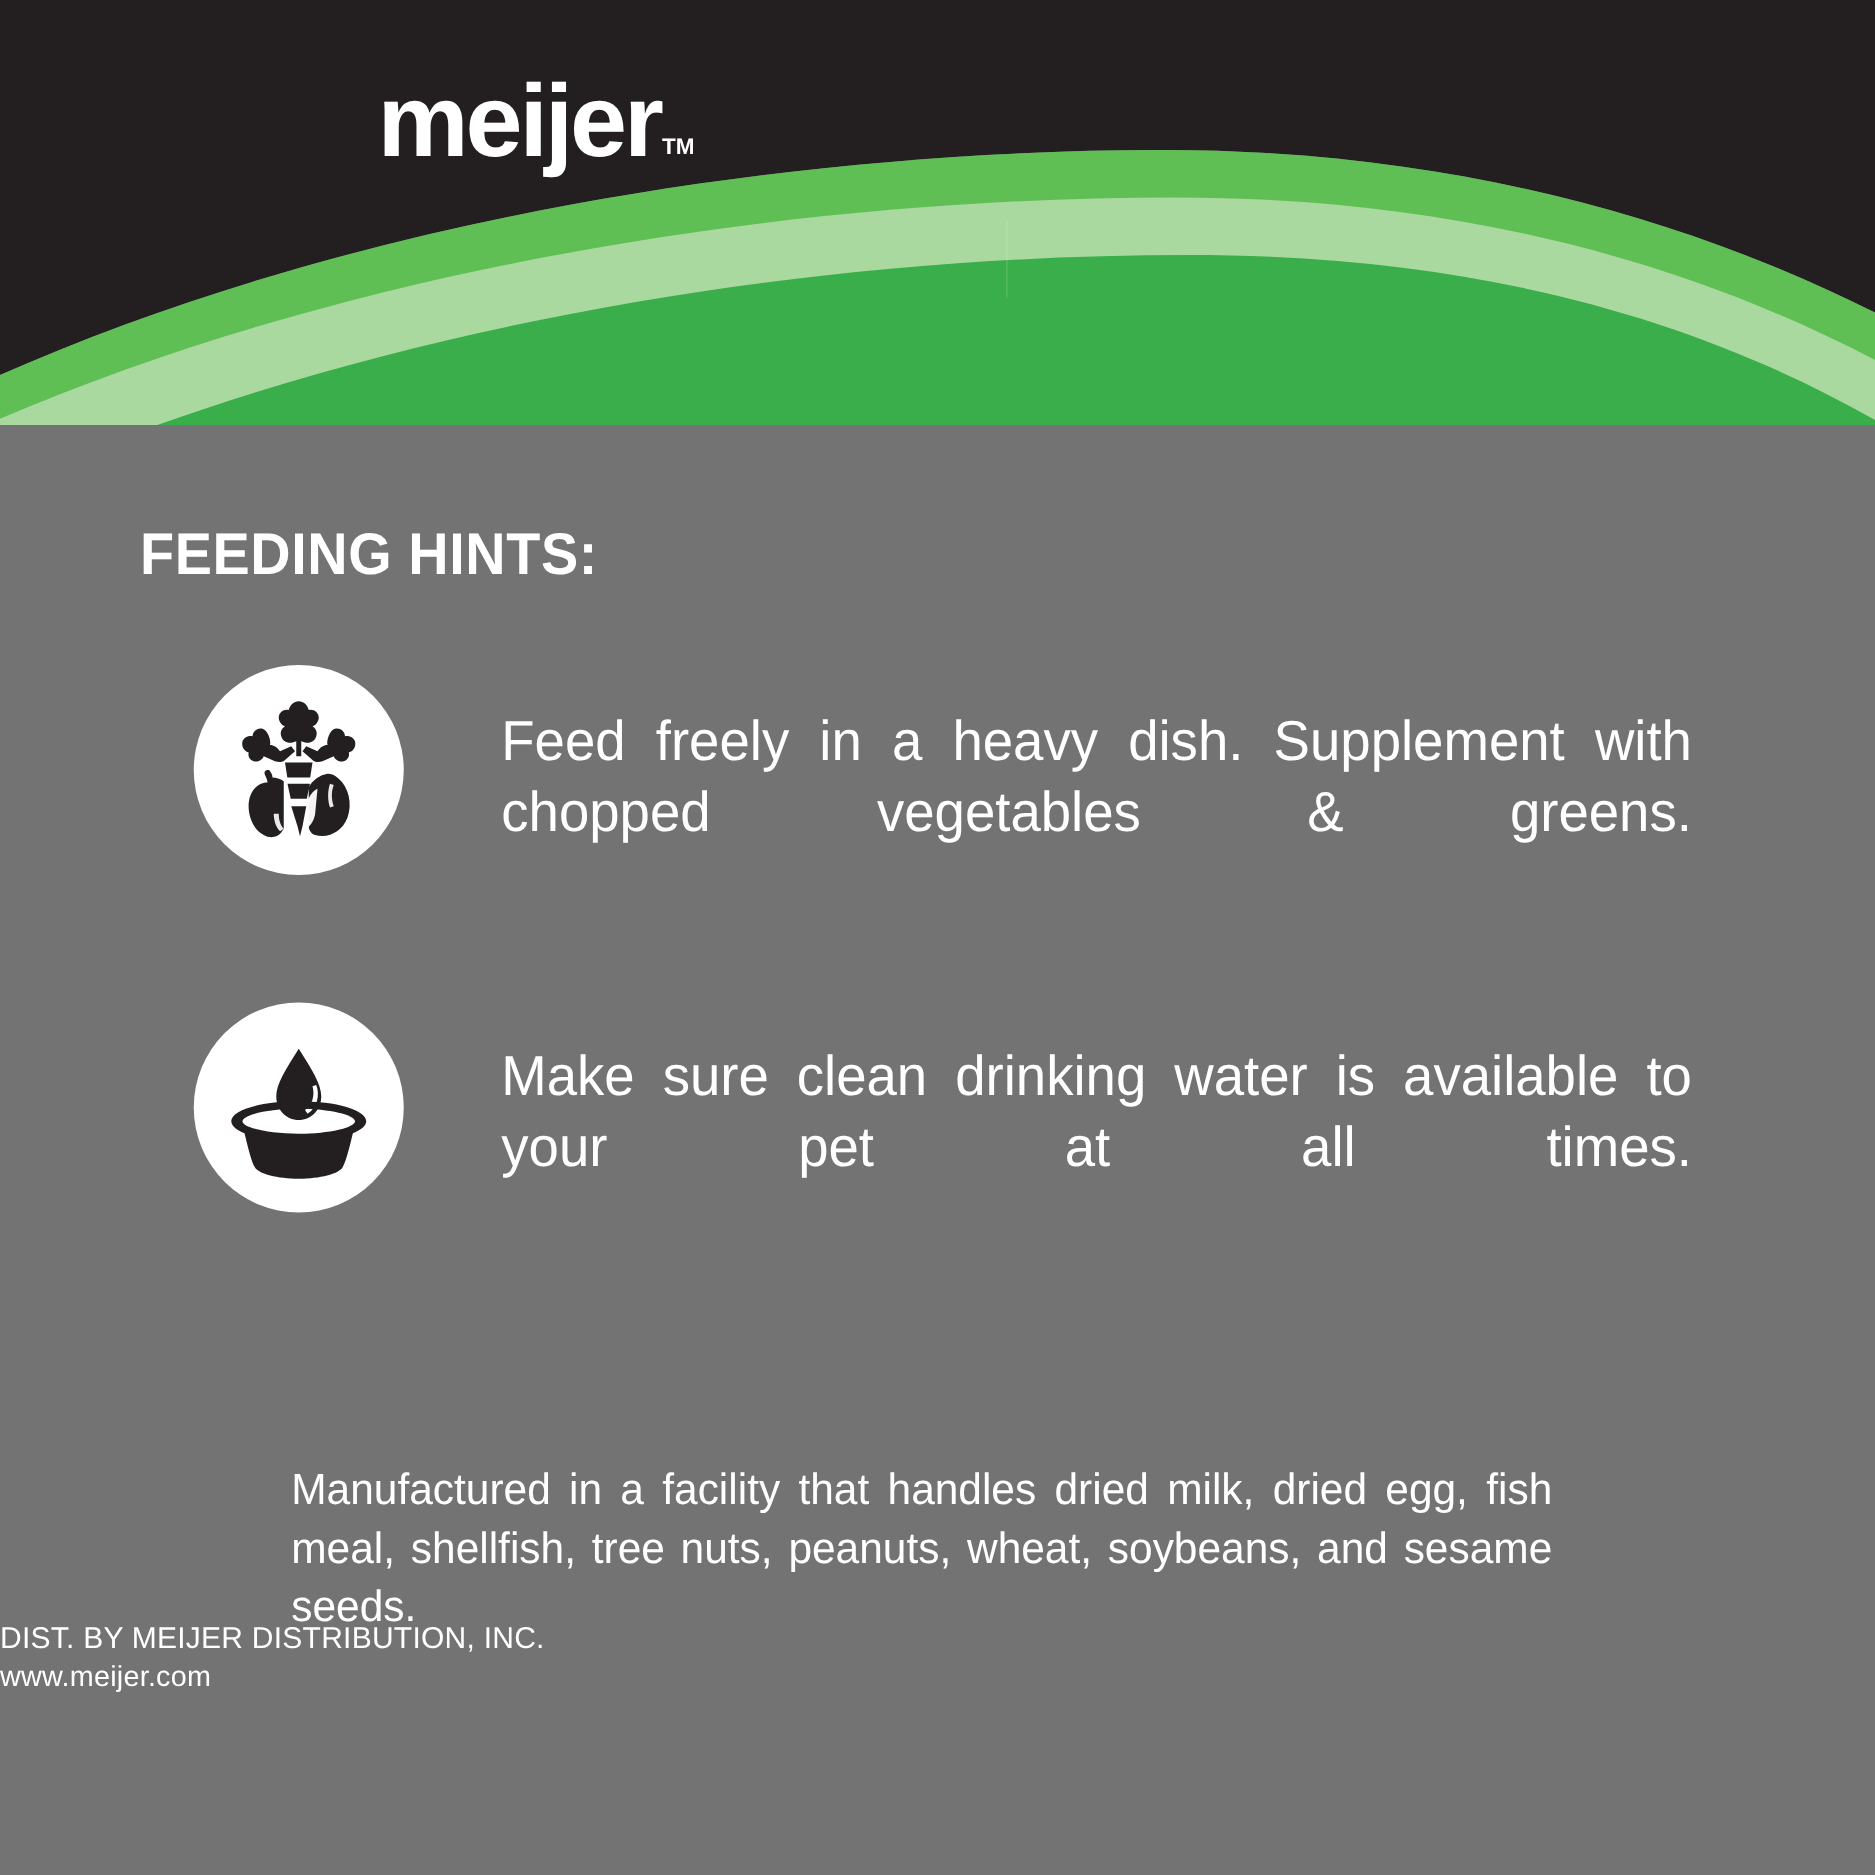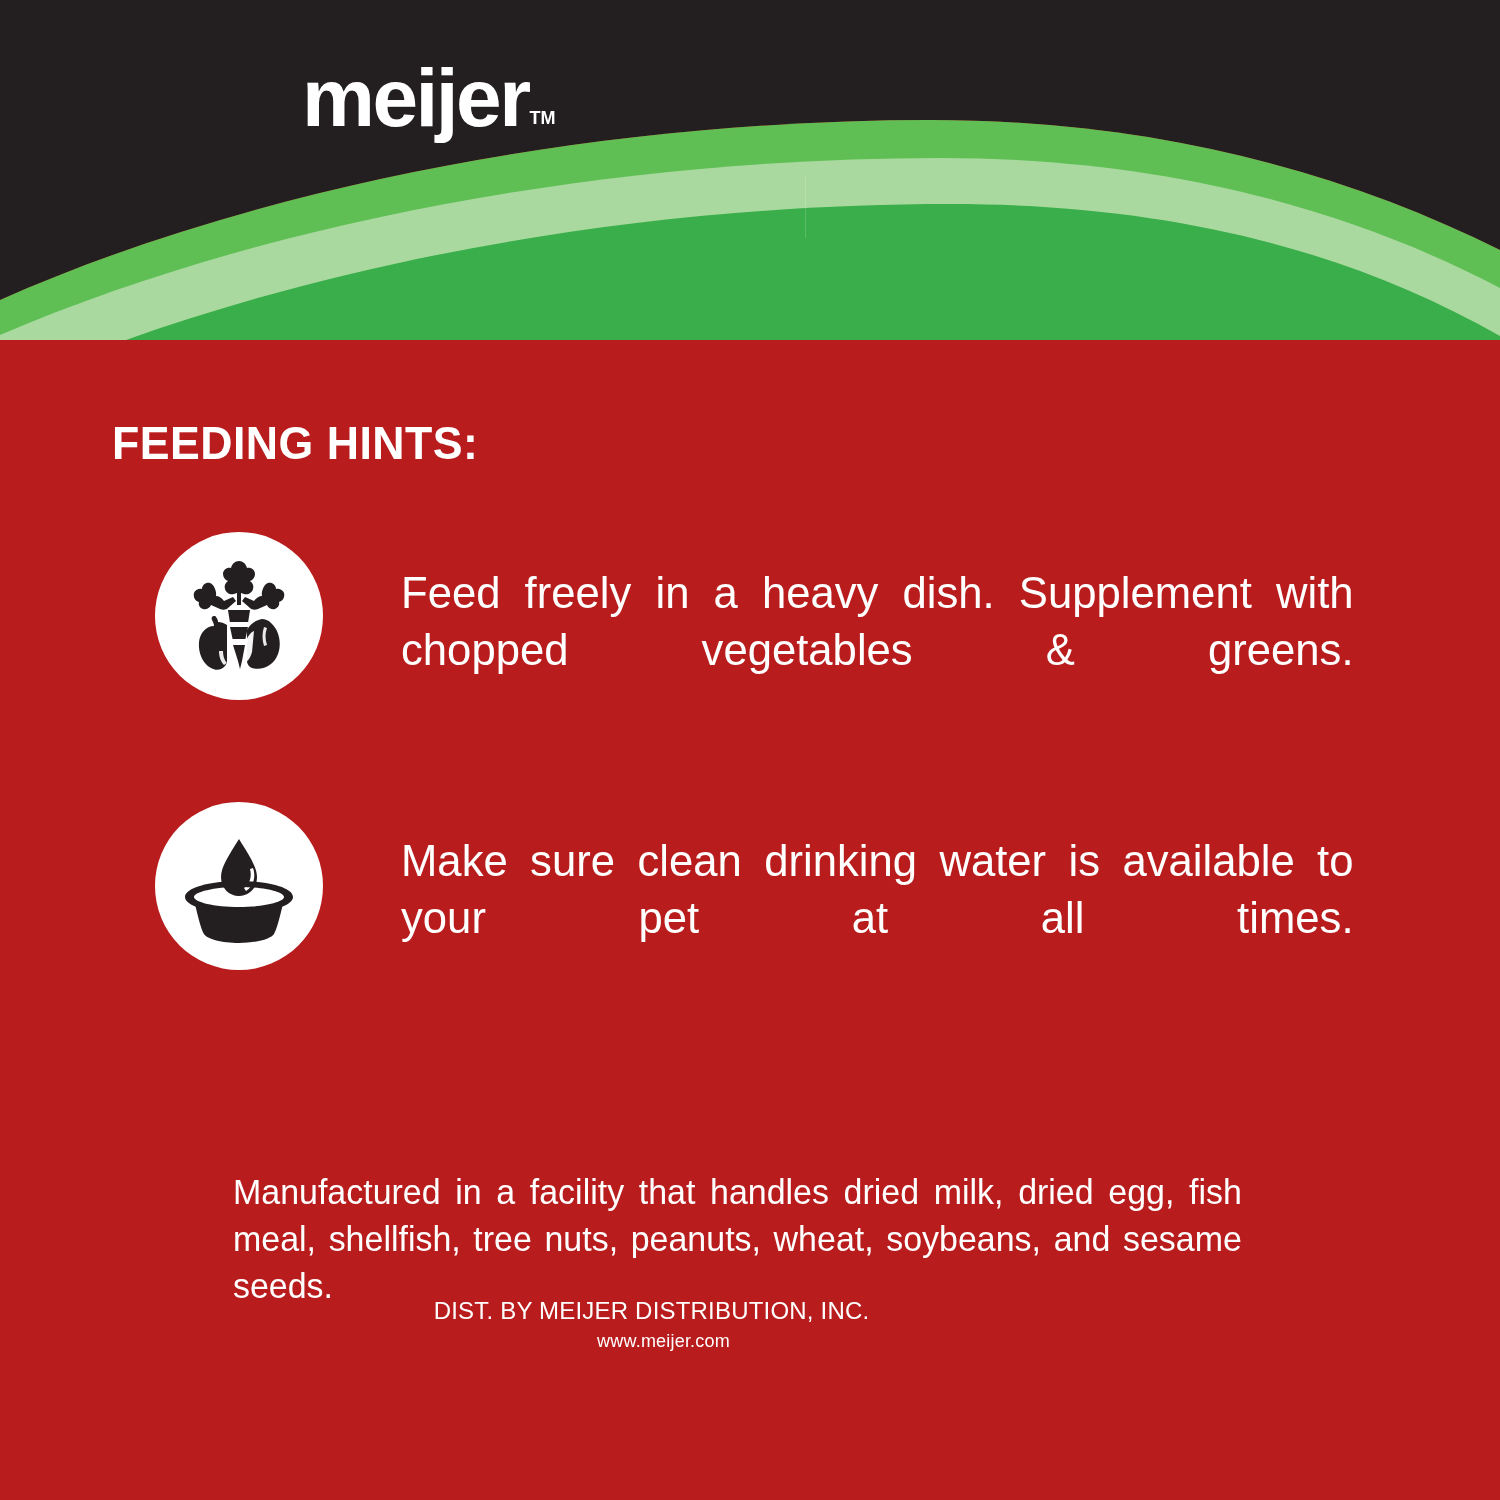--- a/index.html
+++ b/index.html
@@ -6,21 +6,21 @@
   html, body {
     margin: 0;
     padding: 0;
     background: #ffffff;
   }
   #page {
     position: relative;
     width: 1500px;
     height: 1500px;
     overflow: hidden;
-    background: #b91c1c;
+    background: #737373;
     font-family: "Liberation Sans", sans-serif;
     -webkit-font-smoothing: antialiased;
   }
 
   
   #wave-svg {
     position: absolute;
     top: 0;
     left: 0;
     width: 1500px;
@@ -126,28 +126,28 @@
     display: inline-block;
     width: 100%;
   }
 
   
   #footer {
     position: absolute;
     left: 0;
     top: 1296px;
     width: 1303px;
-    text-align: center;
+    text-align: left;
     color: #ffffff;
     font-size: 24px;
     line-height: 30px;
     letter-spacing: 0.2px;
   }
   #footer .line { display: block; }
-  #footer .url { font-size: 18px; padding-left: 24px; }
+  #footer .url { font-size: 23px; }
 
   
   #seam {
     position: absolute;
     left: 805px;
     top: 176px;
     width: 1px;
     height: 62px;
     background: rgba(255,255,255,0.16);
     z-index: 4;

